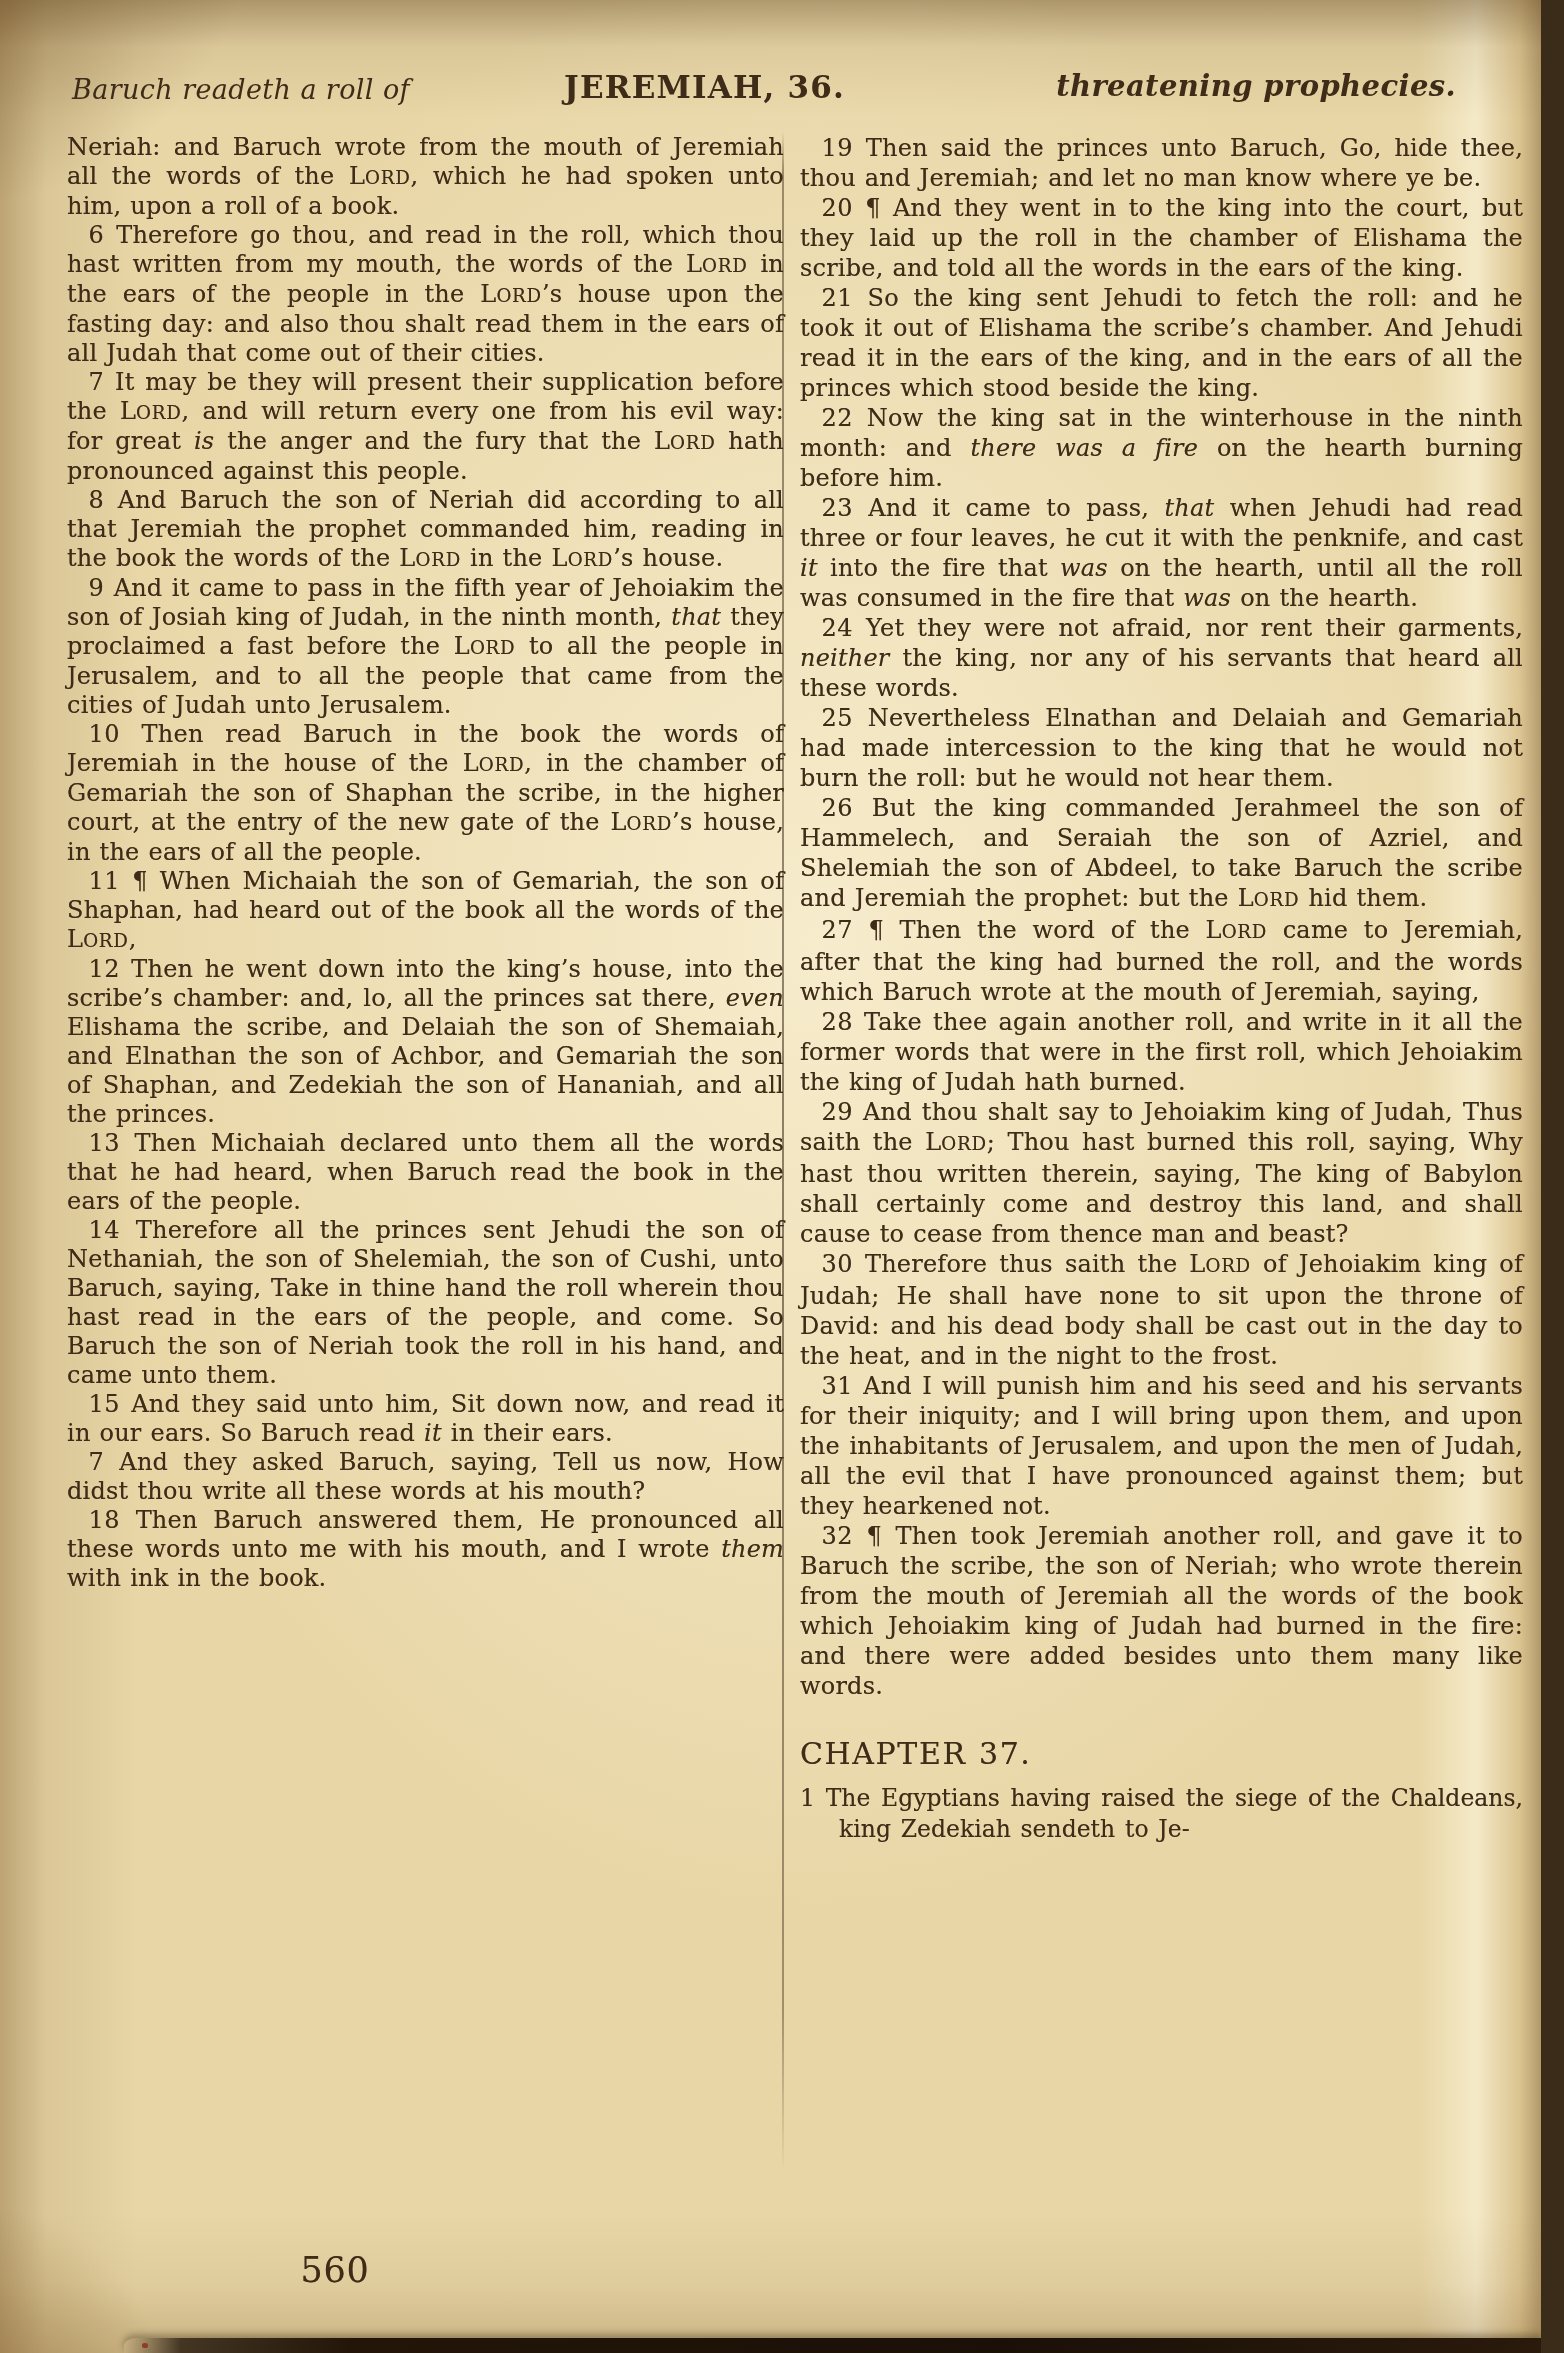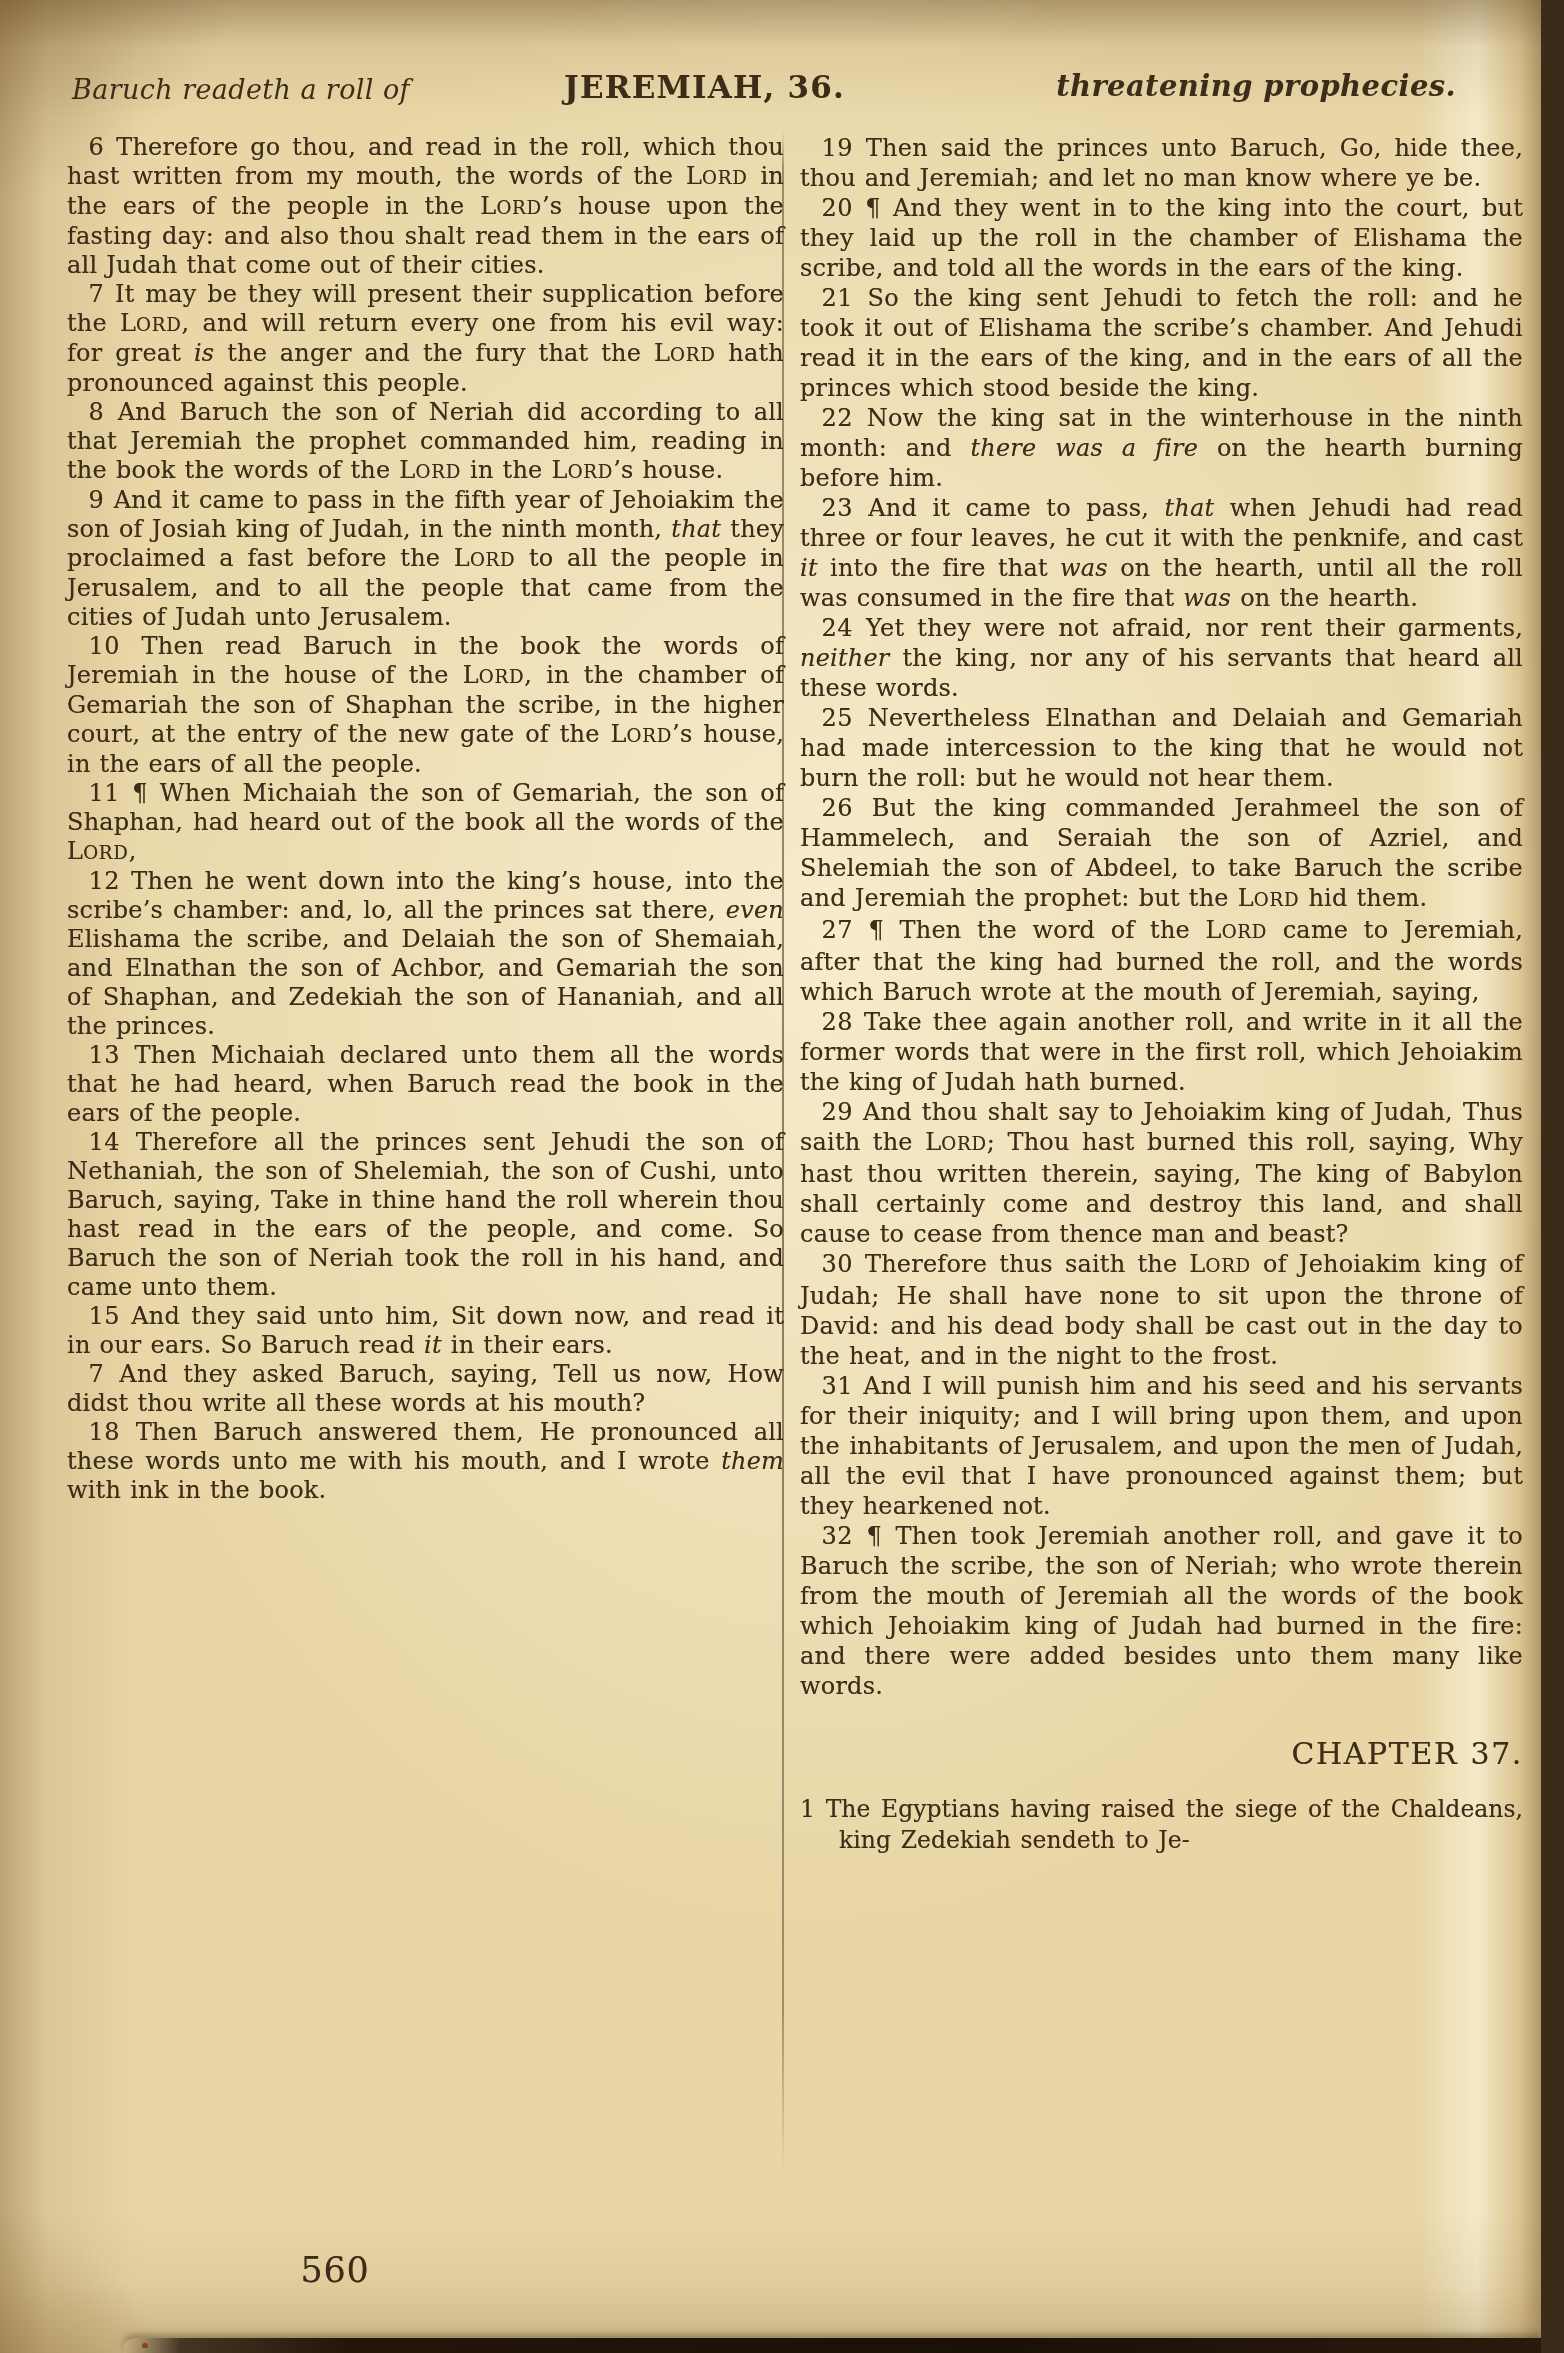--- a/index.html
+++ b/index.html
@@ -21,21 +21,21 @@
   .rh-left{position:absolute;left:72px;top:4.7px;font-style:italic;font-size:27px;letter-spacing:0.4px;}
   .rh-center{position:absolute;left:548px;width:297px;text-align:right;top:0;font-weight:bold;font-size:31px;letter-spacing:1.2px;}
   .rh-right{position:absolute;right:85px;top:0;font-style:italic;font-weight:bold;font-size:29px;letter-spacing:0.4px;}
   .col{position:absolute;top:133px;text-align:justify;}
   .col-left{left:67px;width:717px;font-size:24px;line-height:29px;}
   .col-right{left:800px;width:723px;font-size:24px;line-height:30px;}
   .verse{margin:0;text-indent:0.9em;word-spacing:1.2px;letter-spacing:0.2px;text-shadow:0 0 0.5px rgba(62,44,24,0.55);}
   .verse.cont{text-indent:0;}
   .vnum{letter-spacing:0.4px;}
   .sc{font-size:0.76em;letter-spacing:0.04em;}
-  .chapter-heading{margin:38px 0 25px 0;text-align:right;text-indent:0;font-size:30px;letter-spacing:1.6px;text-shadow:0 0 0.5px rgba(62,44,24,0.55);}
+  .chapter-heading{margin:38px 0 14px 0;text-align:left;text-indent:0;font-size:30px;letter-spacing:1.6px;text-shadow:0 0 0.5px rgba(62,44,24,0.55);}
   .summary{margin:0;font-size:23.5px;line-height:30.5px;padding-left:39px;text-indent:-39px;word-spacing:2.3px;text-shadow:0 0 0.5px rgba(62,44,24,0.5);}
   .divider{position:absolute;left:782px;top:131px;width:2.3px;height:2042px;
     background:linear-gradient(180deg, rgba(60,40,20,0) 0%, rgba(60,40,20,0.45) 2%, rgba(52,36,18,0.55) 55%, rgba(52,36,18,0.4) 92%, rgba(60,40,20,0) 100%);}
   .page-number{position:absolute;left:249px;top:2250px;width:172px;text-align:center;font-size:35px;letter-spacing:0.8px;text-shadow:0 0 0.5px rgba(62,44,24,0.55);}
   .bottom-edge{position:absolute;bottom:0;left:124px;right:0;height:15.6px;
     background:linear-gradient(90deg, rgba(34,22,10,0) 0%, rgba(34,22,10,0.8) 4%, #231508 16%, #1b1007 62%, #2a1a0c 100%);
     box-shadow:0 -3.9px 7.8px rgba(48,34,16,0.35);border-top-left-radius:12.5px 7.8px;}
   .red-dot{position:absolute;left:142px;top:2343px;width:5.5px;height:4.7px;border-radius:50%;background:#8e2f1d;opacity:0.85;}
 </style>
 </head>
@@ -43,20 +43,21 @@
 
 <div class="page">
 
   <div class="running-head">
     <span class="rh-left">Baruch readeth a roll of</span>
     <span class="rh-center">JEREMIAH, 36.</span>
     <span class="rh-right">threatening prophecies.</span>
   </div>
 
   <section class="col col-left">
+      <p class="verse cont">Neriah: and Baruch wrote from the mouth of Jeremiah all the words of the L<span class="sc">ORD</span>, which he had spoken unto him, upon a roll of a book.</p>
       <p class="verse"><span class="vnum">6</span> Therefore go thou, and read in the roll, which thou hast written from my mouth, the words of the L<span class="sc">ORD</span> in the ears of the people in the L<span class="sc">ORD</span>’s house upon the fasting day: and also thou shalt read them in the ears of all Judah that come out of their cities.</p>
       <p class="verse"><span class="vnum">7</span> It may be they will present their supplication before the L<span class="sc">ORD</span>, and will return every one from his evil way: for great <i>is</i> the anger and the fury that the L<span class="sc">ORD</span> hath pronounced against this people.</p>
       <p class="verse"><span class="vnum">8</span> And Baruch the son of Neriah did according to all that Jeremiah the prophet commanded him, reading in the book the words of the L<span class="sc">ORD</span> in the L<span class="sc">ORD</span>’s house.</p>
       <p class="verse"><span class="vnum">9</span> And it came to pass in the fifth year of Jehoiakim the son of Josiah king of Judah, in the ninth month, <i>that</i> they proclaimed a fast before the L<span class="sc">ORD</span> to all the people in Jerusalem, and to all the people that came from the cities of Judah unto Jerusalem.</p>
       <p class="verse"><span class="vnum">10</span> Then read Baruch in the book the words of Jeremiah in the house of the L<span class="sc">ORD</span>, in the chamber of Gemariah the son of Shaphan the scribe, in the higher court, at the entry of the new gate of the L<span class="sc">ORD</span>’s house, in the ears of all the people.</p>
       <p class="verse"><span class="vnum">11</span> <span>¶</span> When Michaiah the son of Gemariah, the son of Shaphan, had heard out of the book all the words of the L<span class="sc">ORD</span>,</p>
       <p class="verse"><span class="vnum">12</span> Then he went down into the king’s house, into the scribe’s chamber: and, lo, all the princes sat there, <i>even</i> Elishama the scribe, and Delaiah the son of Shemaiah, and Elnathan the son of Achbor, and Gemariah the son of Shaphan, and Zedekiah the son of Hananiah, and all the princes.</p>
       <p class="verse"><span class="vnum">13</span> Then Michaiah declared unto them all the words that he had heard, when Baruch read the book in the ears of the people.</p>
       <p class="verse"><span class="vnum">14</span> Therefore all the princes sent Jehudi the son of Nethaniah, the son of Shelemiah, the son of Cushi, unto Baruch, saying, Take in thine hand the roll wherein thou hast read in the ears of the people, and come. So Baruch the son of Neriah took the roll in his hand, and came unto them.</p>
       <p class="verse"><span class="vnum">15</span> And they said unto him, Sit down now, and read it in our ears. So Baruch read <i>it</i> in their ears.</p>

